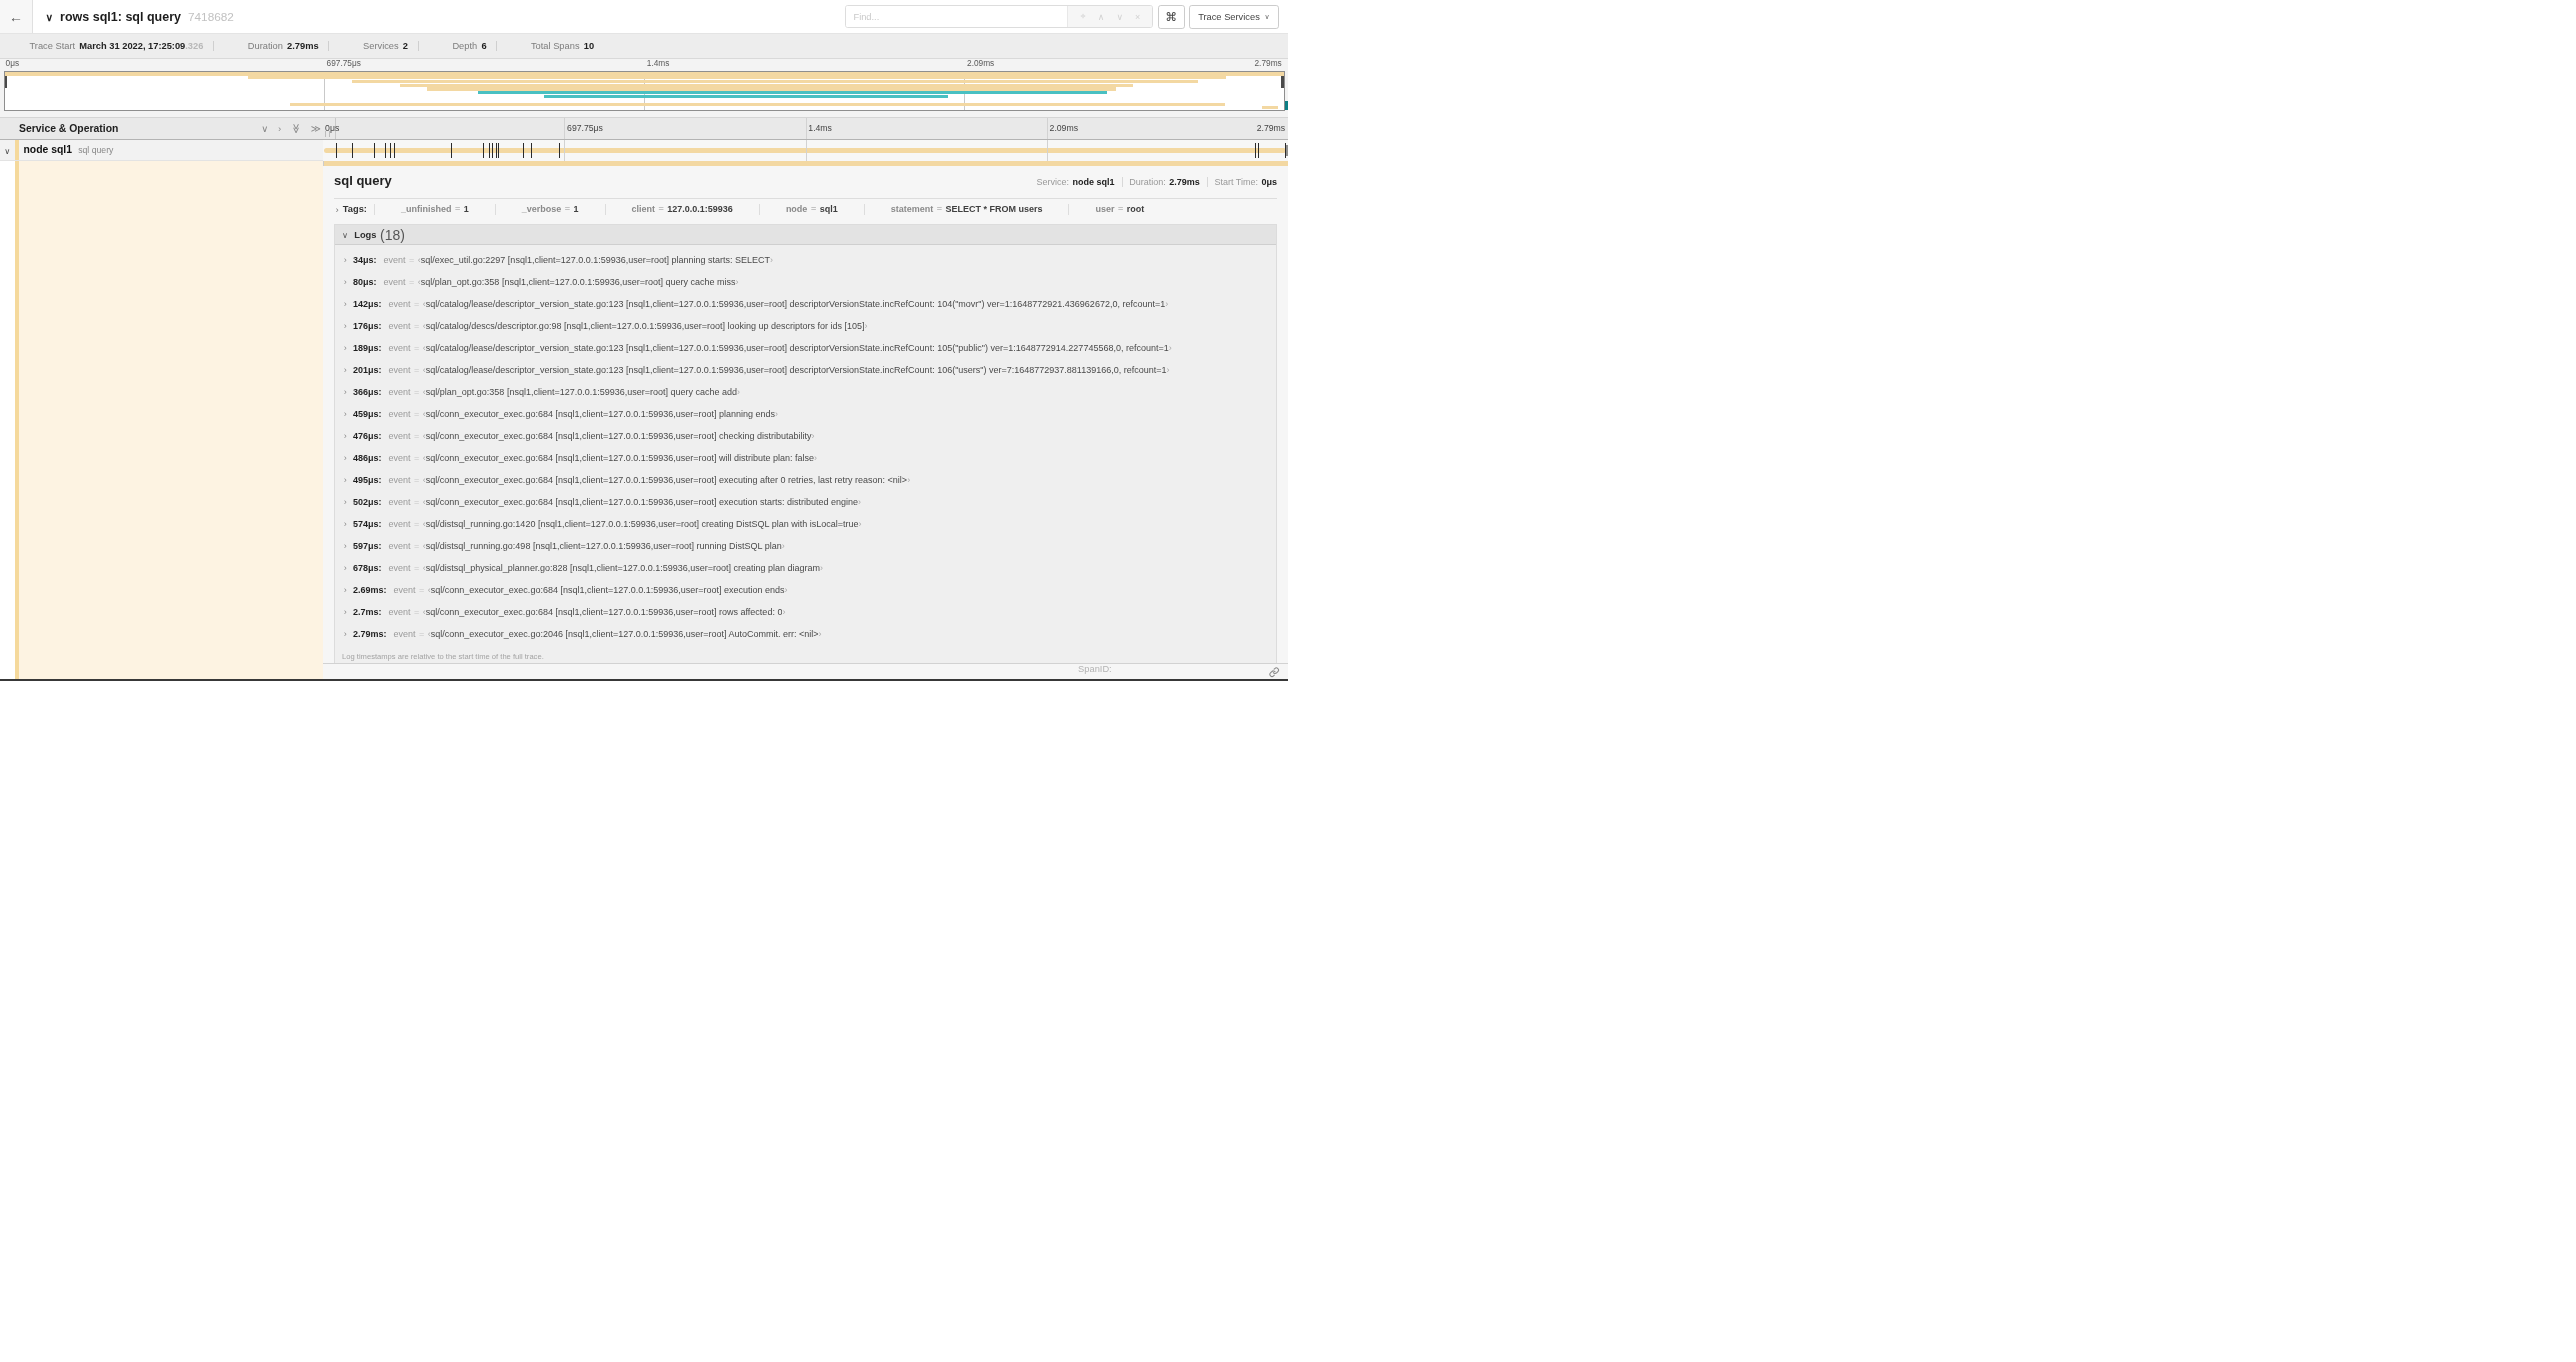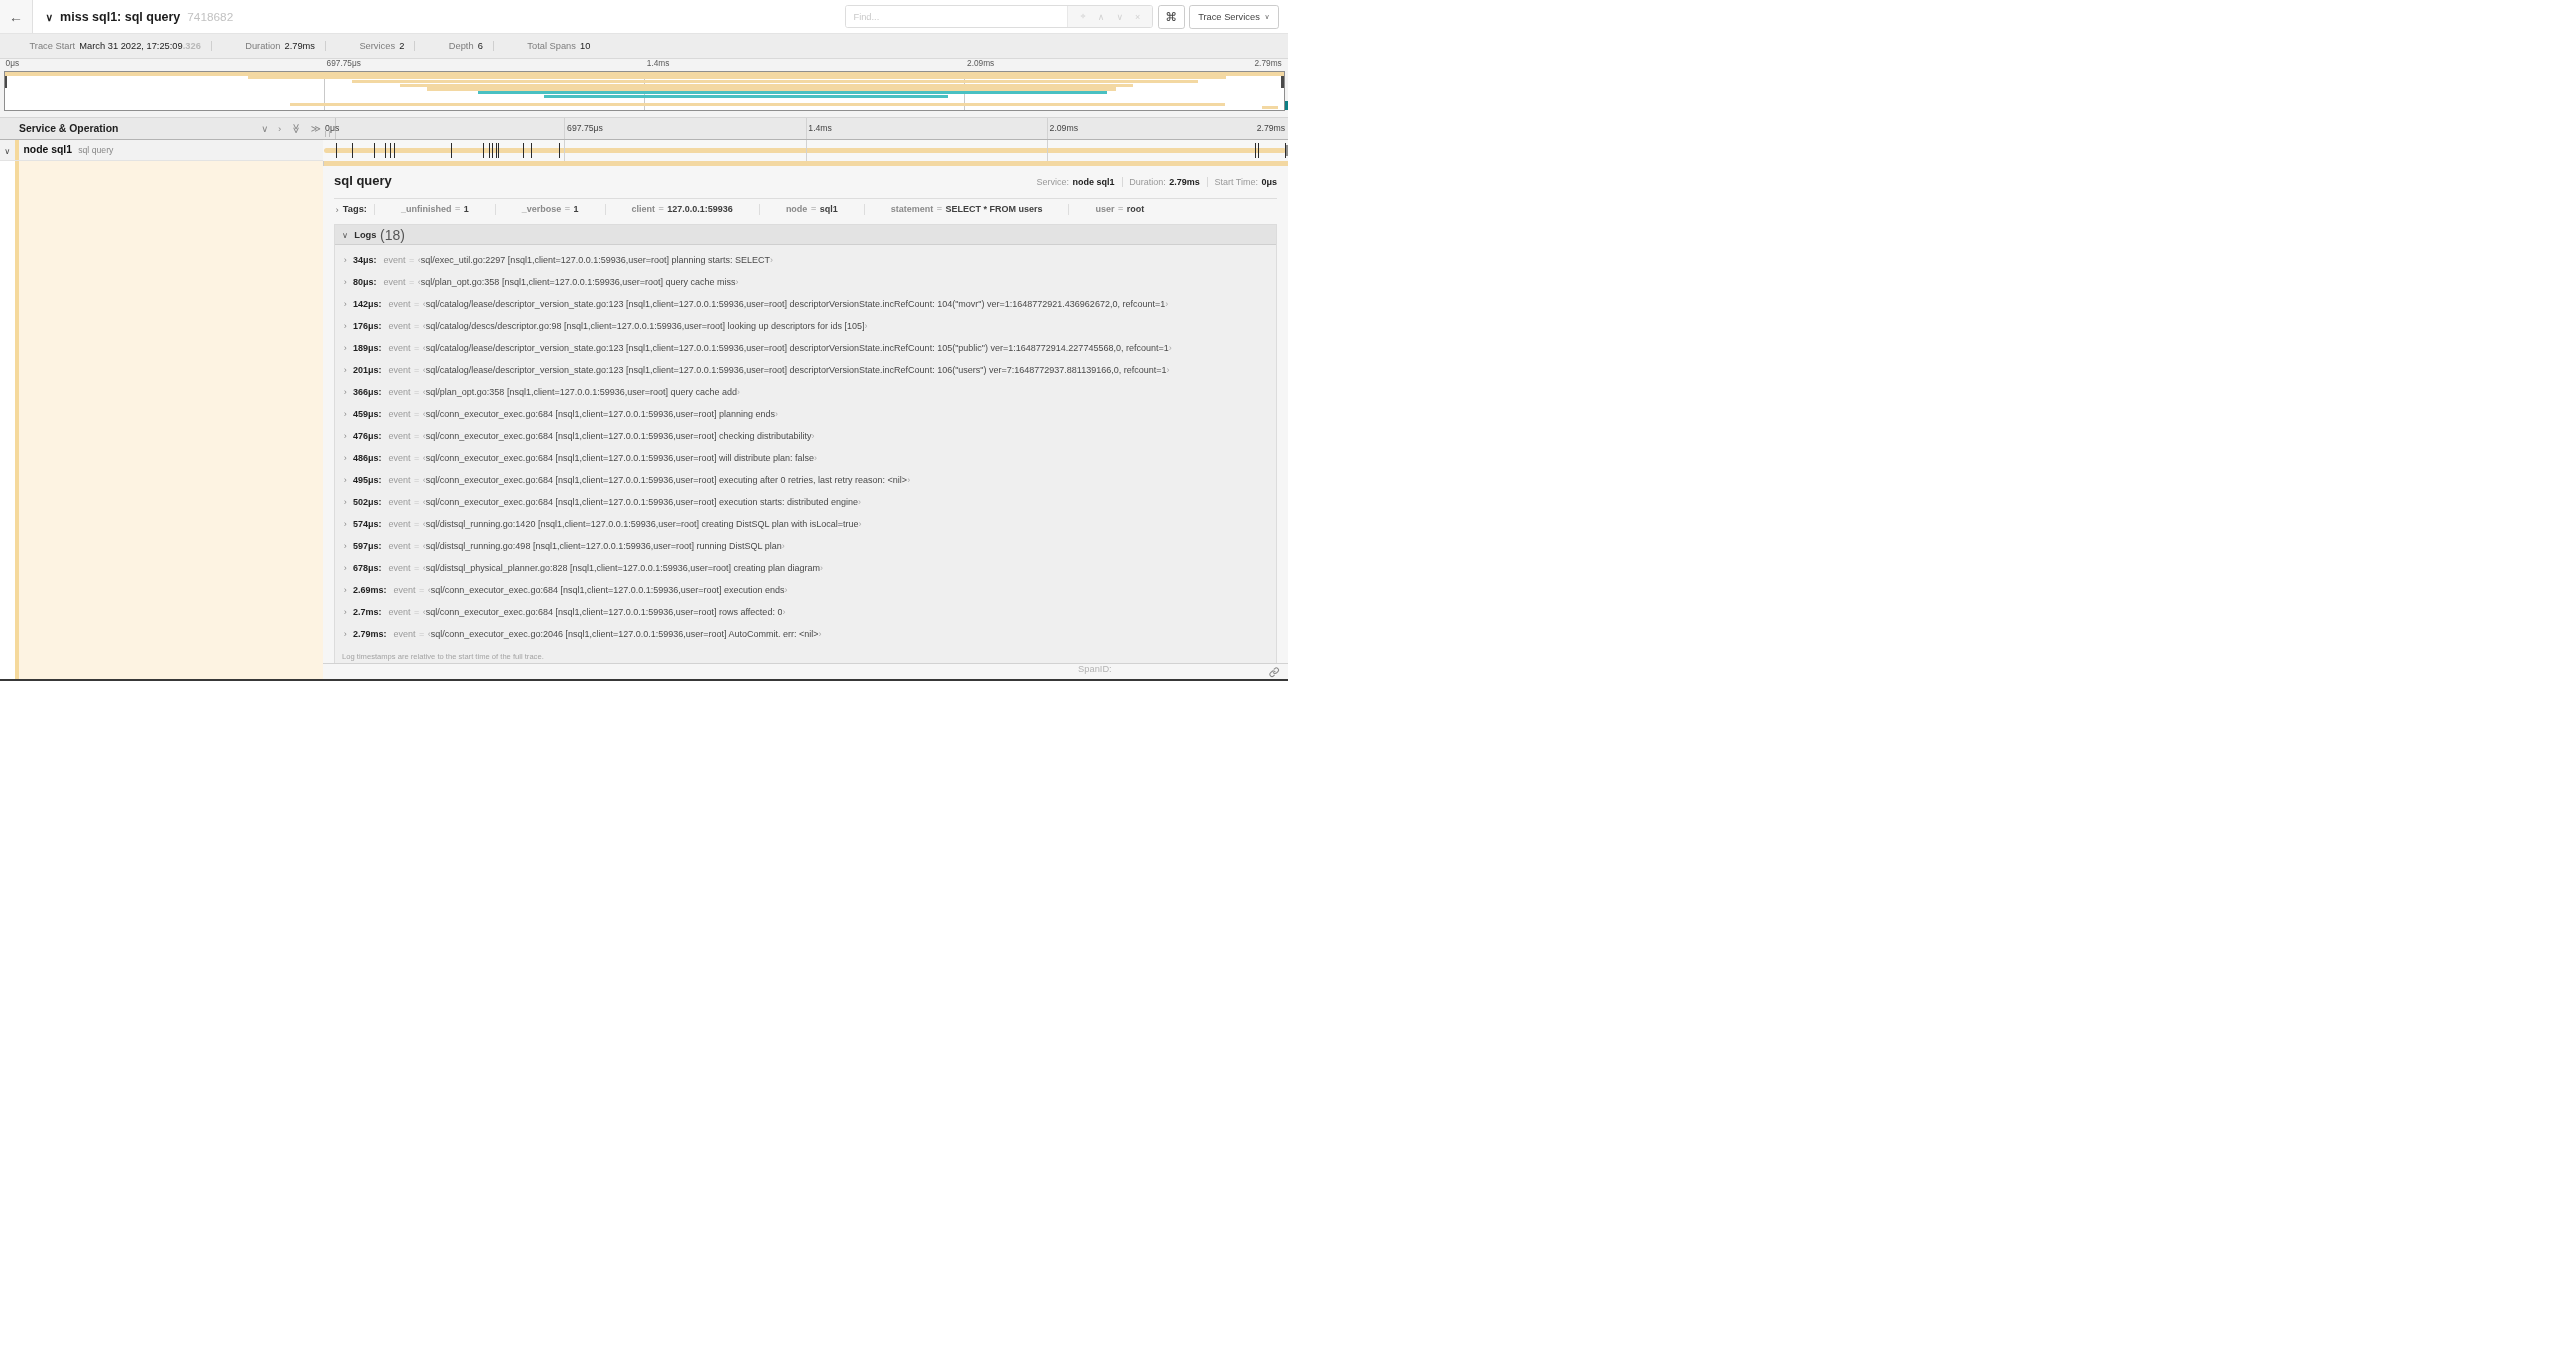--- a/index.html
+++ b/index.html
@@ -28,21 +28,21 @@
   .tt-btn{padding:0 8.3px;font-size:9.3px;color:#444;gap:4.8px;}
   .tt-caret{font-size:7px;color:#666;}
 
   
   .meta{position:absolute;top:34px;left:0;right:0;height:23.5px;background:#ededed;
     border-bottom:0.7px solid #d9d9d9;display:flex;align-items:center;padding-left:5.5px;
     font-size:9.3px;z-index:4;}
   .meta-item{display:flex;align-items:center;}
   .meta-item + .meta-item{border-left:0.7px solid #cfcfcf;margin-left:9.7px;padding-left:9.7px;}
   .meta-label{color:#7d7d7d;margin-right:4.2px;margin-left:24px;}
-  .meta-value{color:#222;font-weight:400;}
+  .meta-value{color:#222;font-weight:700;}
   .meta-muted{color:#b8b8b8;font-weight:700;}
 
   
   .minimap{position:absolute;top:58px;left:0;right:0;height:54px;}
   .mm-labels{position:absolute;top:0;left:3.5px;right:3.5px;height:11px;font-size:8.3px;color:#5a5a5a;}
   .mm-canvas{position:absolute;top:12.5px;left:3.5px;right:3.5px;bottom:1.4px;background:#fff;
     border:1.4px solid #8e8e8e;}
   .mm-bar{position:absolute;height:3.5px;}
   .mm-line{position:absolute;top:0;bottom:0;width:0.7px;background:#c9c9c9;}
   .mm-handle{position:absolute;top:0;width:2.8px;height:16.6px;background:#4a4a4a;}
@@ -138,21 +138,21 @@
 </head>
 <body>
 
 <div id="app">
 
   <div class="top">
     <div class="back-btn">
       <span>←</span>
     </div>
     <span class="title-chevron">∨</span>
-    <span class="trace-title">miss sql1: sql query</span>
+    <span class="trace-title">rows sql1: sql query</span>
     <span class="trace-id">7418682</span>
     <div class="top-right">
       <div class="find-box">
         <input class="find-input" placeholder="Find..." style="">
         <div class="find-icons">
           <span>⌖</span>
           <span>∧</span>
           <span>∨</span>
           <span>×</span>
         </div>

